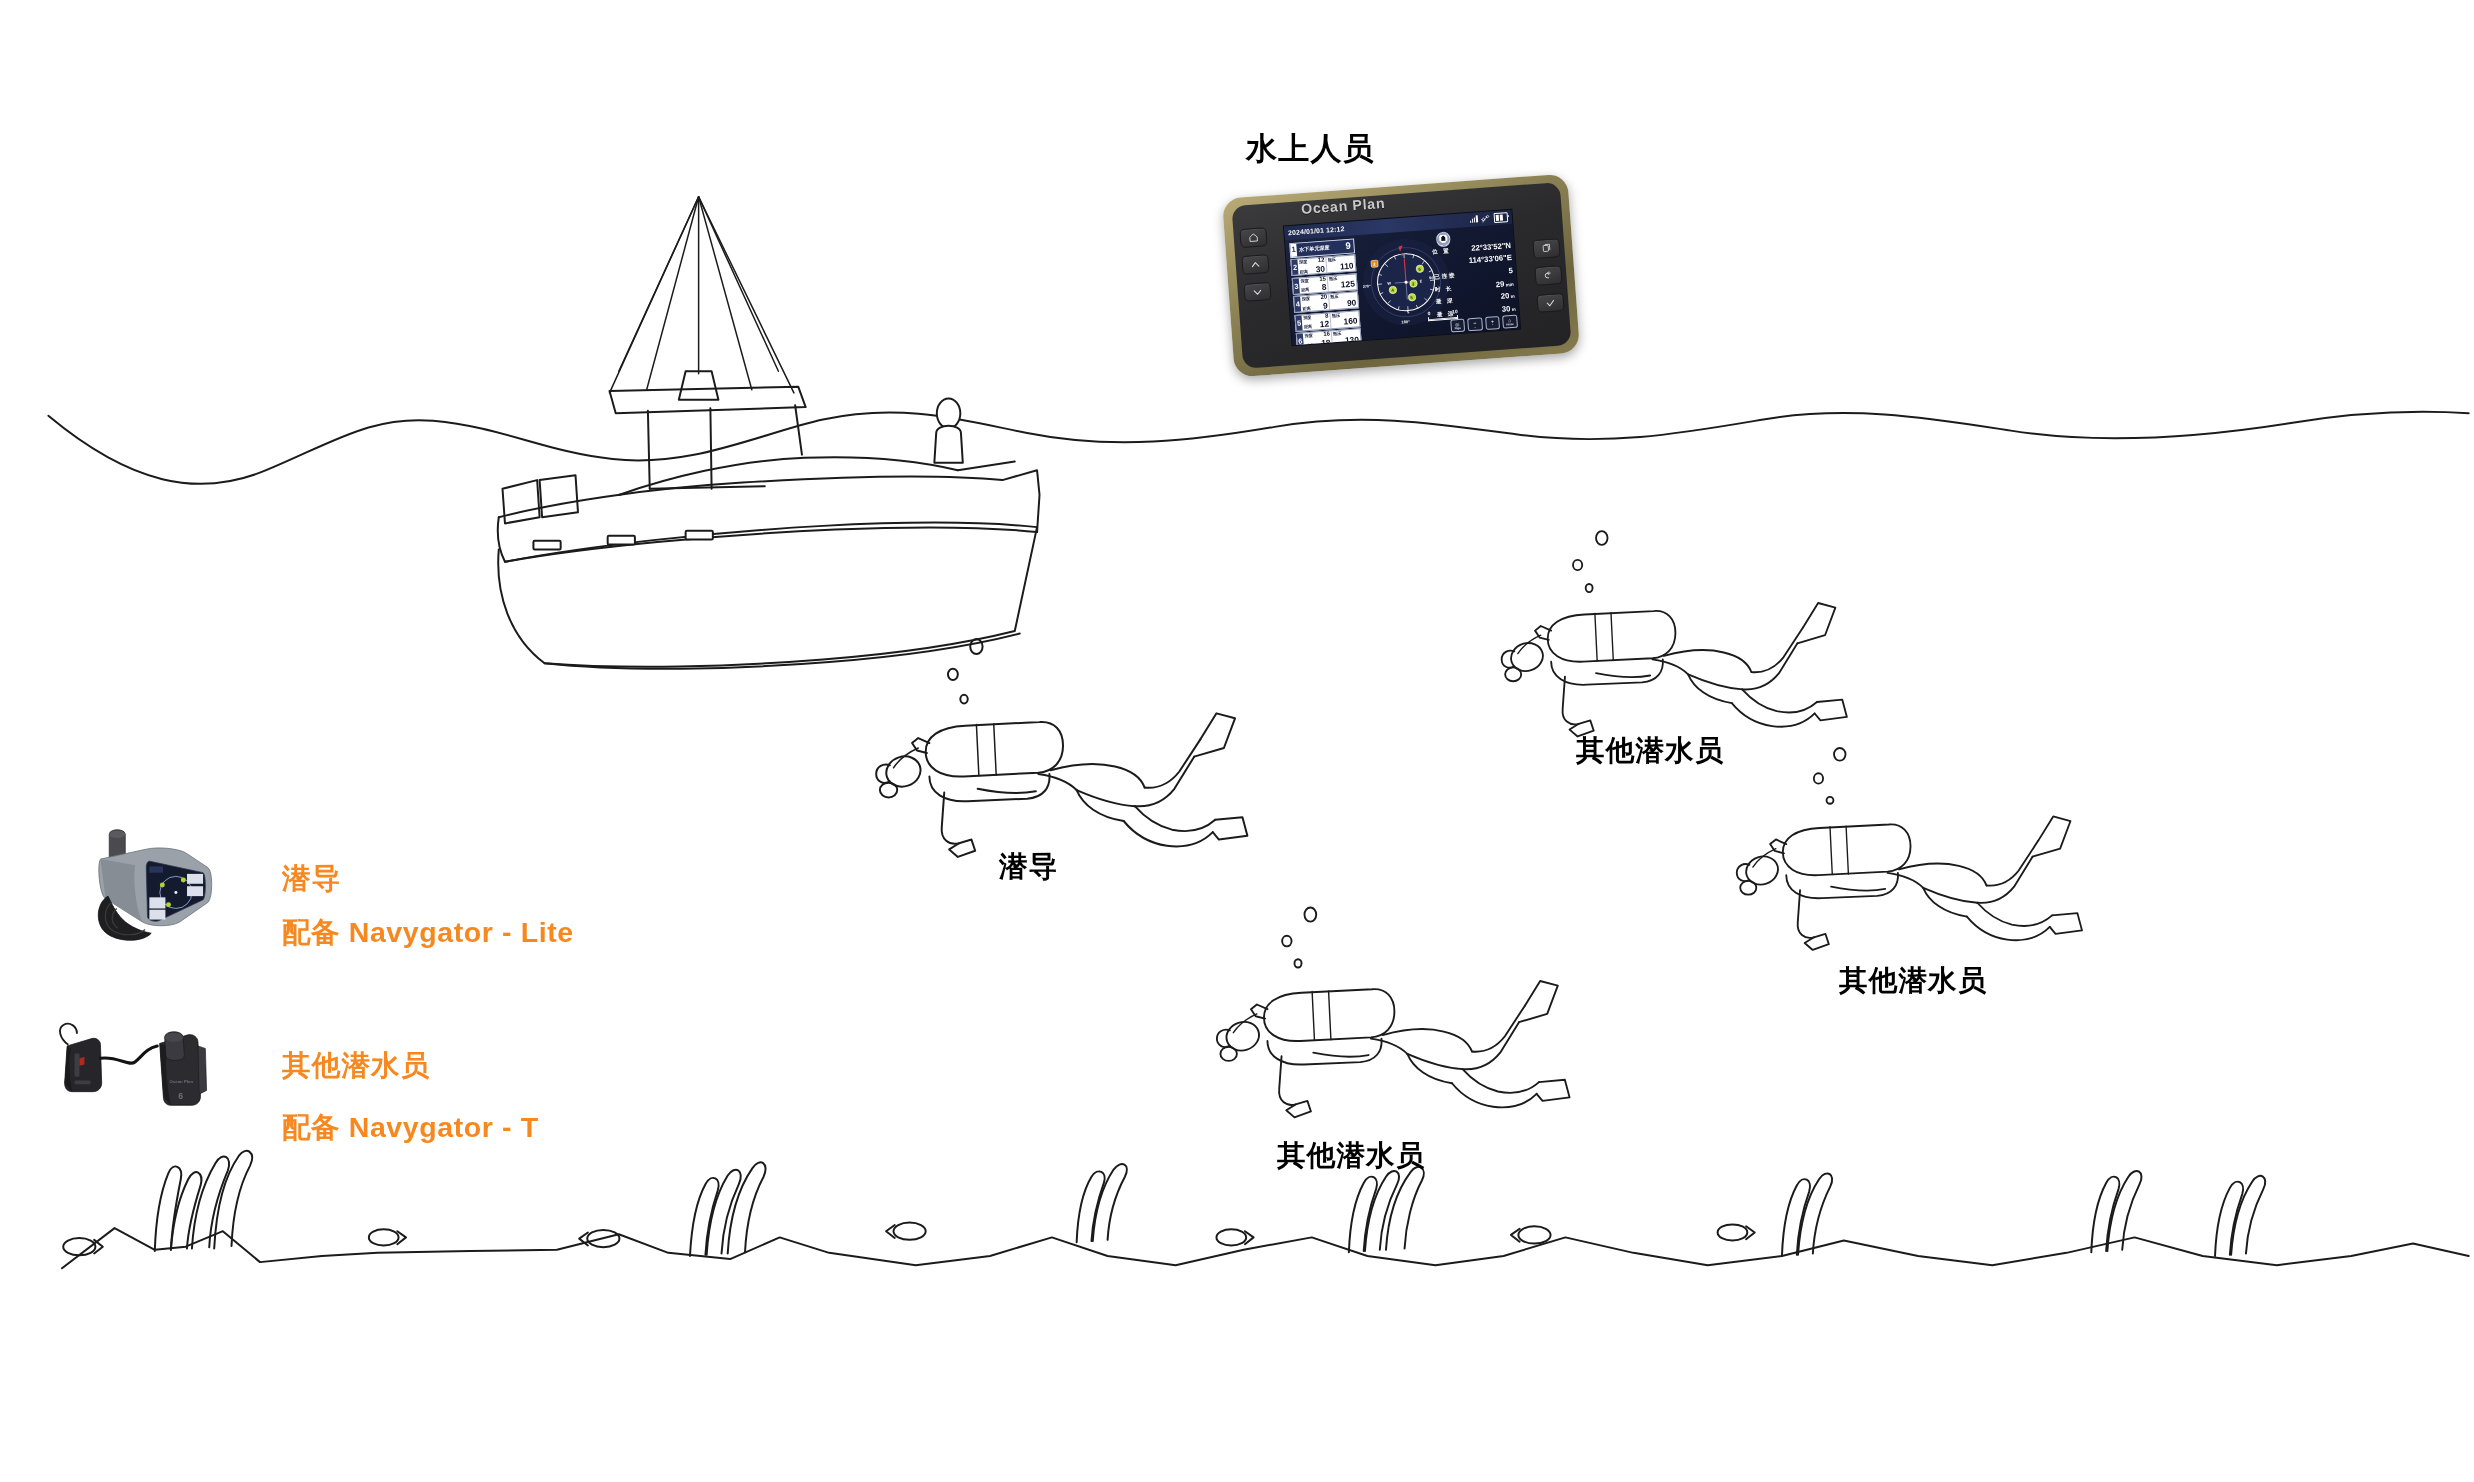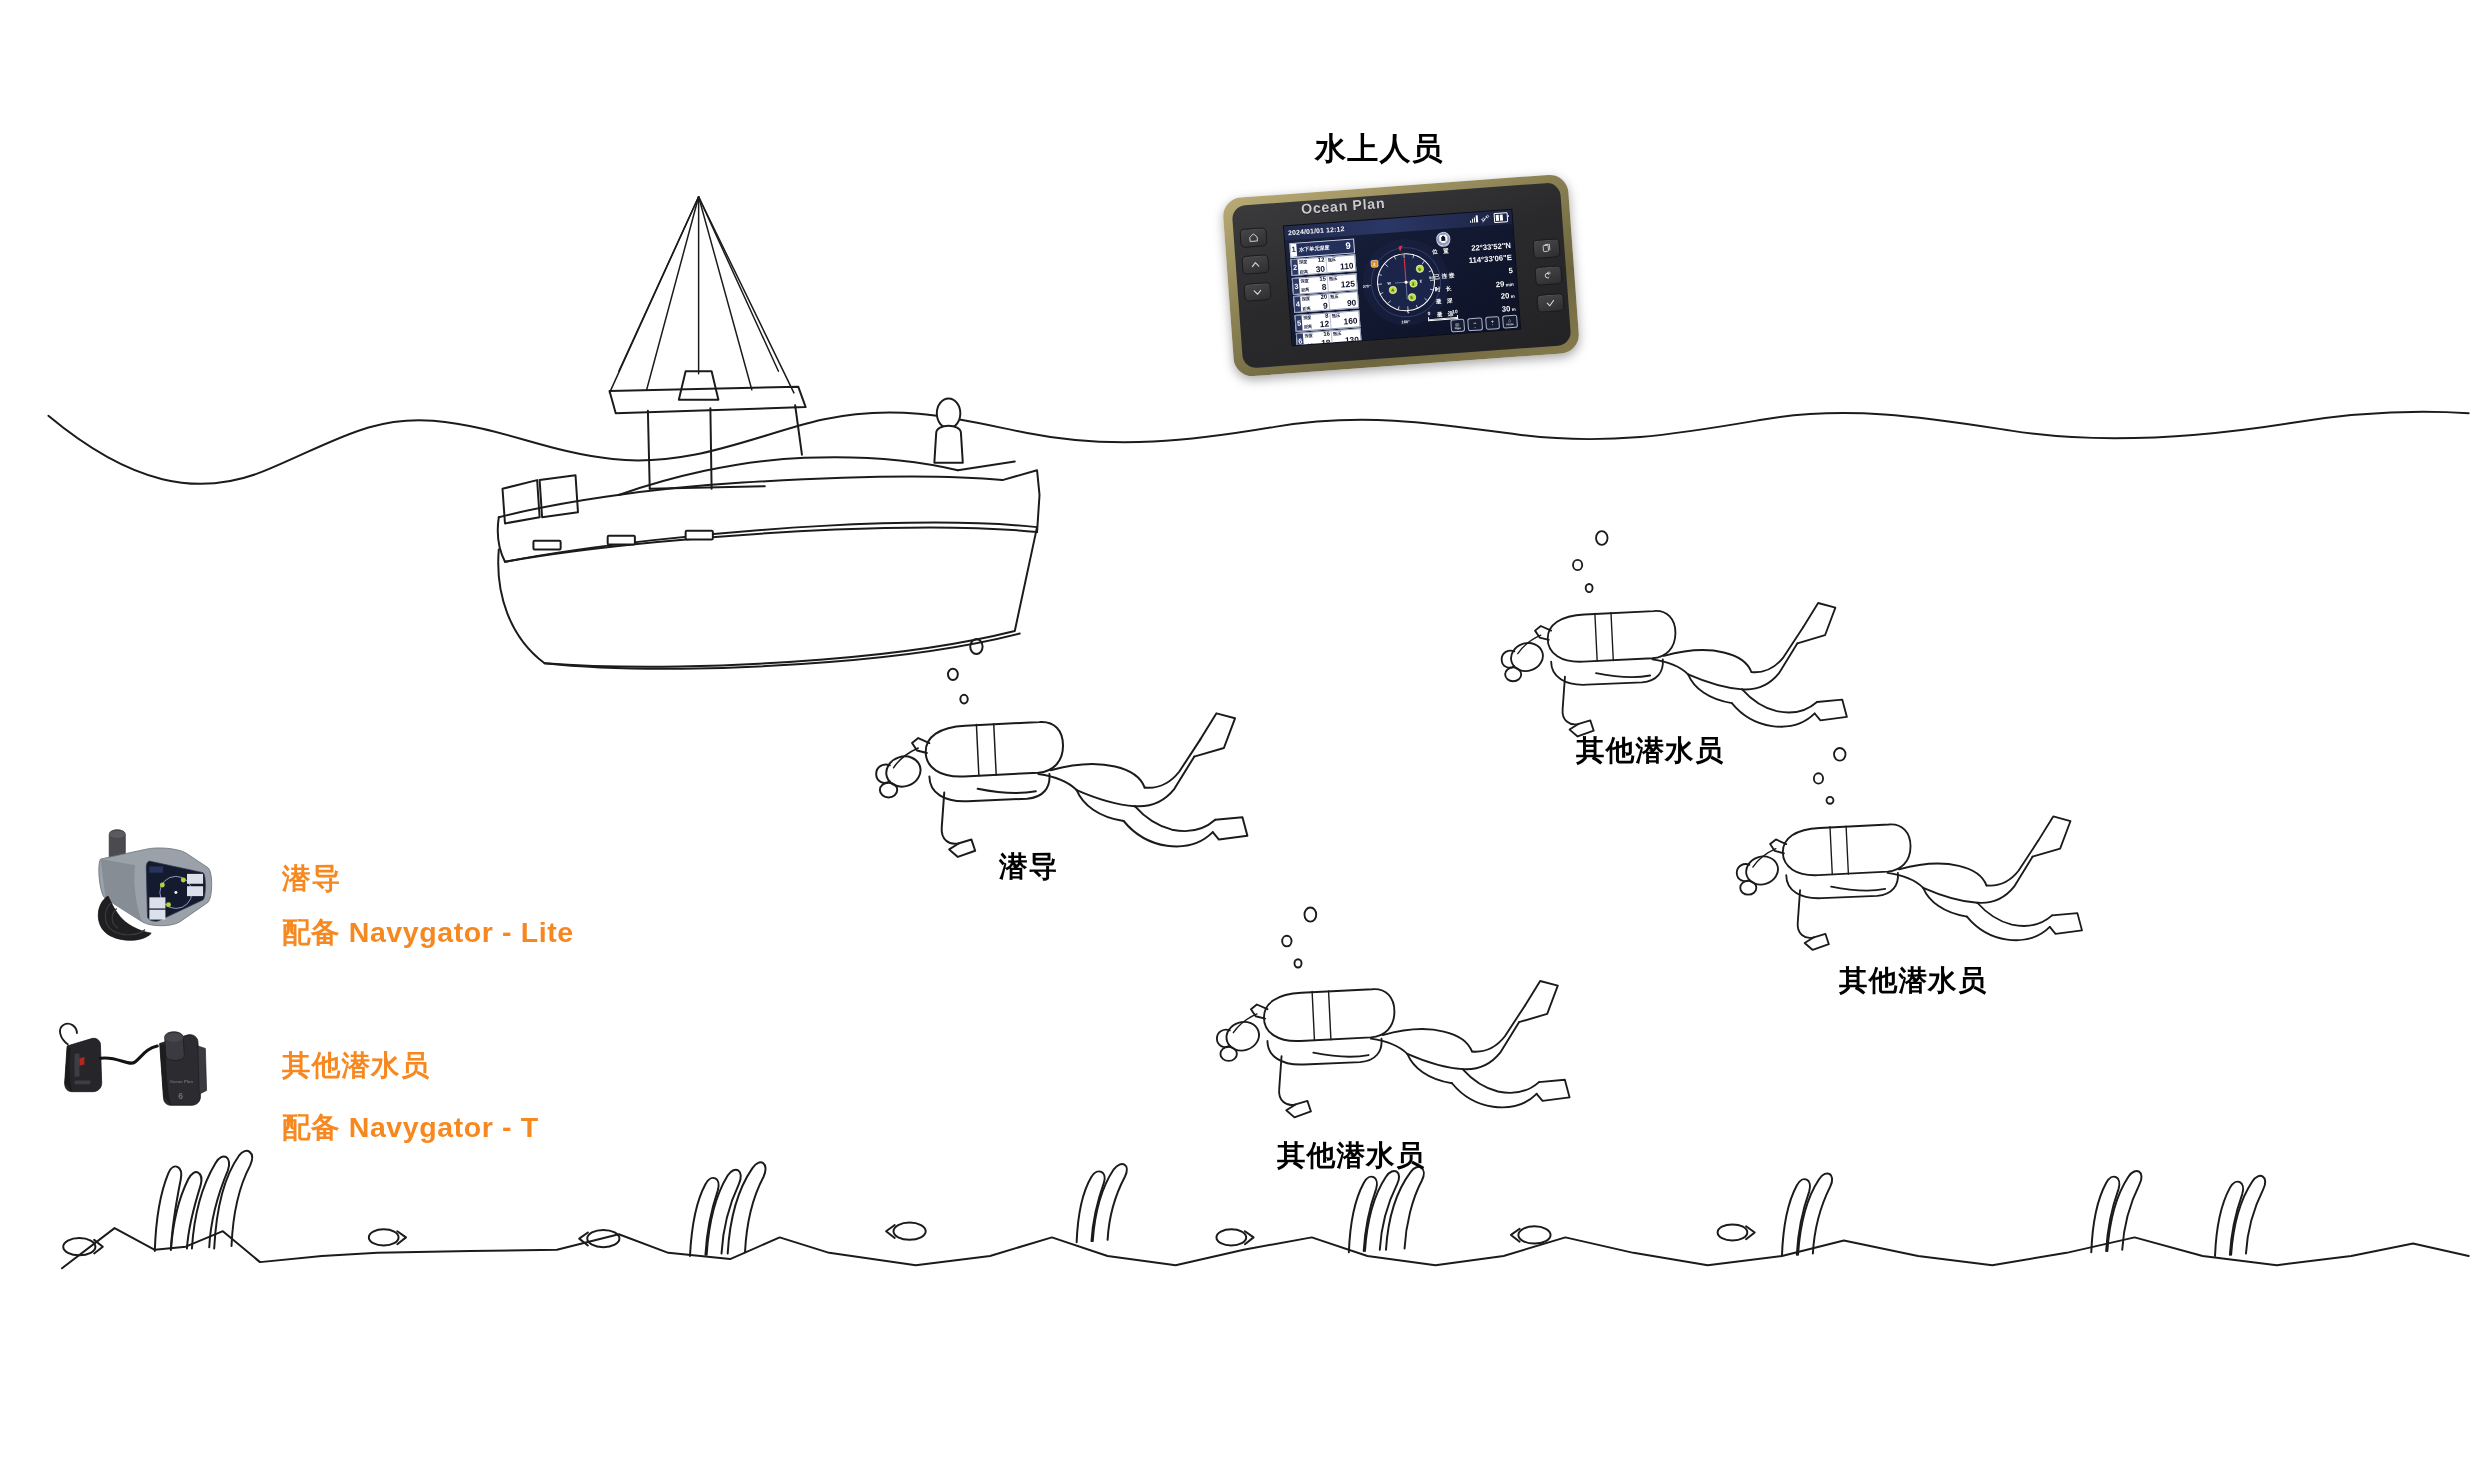--- a/index.html
+++ b/index.html
@@ -696,21 +696,21 @@
             <em>⌃</em>
           </div>
         <div class="sk">
           <b>⌂</b>
             <em>Home</em>
         </div>
       </div>
     </div>
   </div>
 
-  <div class="label big" style="left:1315px;top:132px;">水上人员</div>
+  <div class="label big" style="left:1246px;top:132px;">水上人员</div>
 
   <div class="label" style="left:999px;top:851px;">潜导</div>
 
   <div class="label" style="left:1576px;top:735px;">其他潜水员</div>
 
   <div class="label" style="left:1839px;top:965px;">其他潜水员</div>
 
   <div class="label" style="left:1277px;top:1140px;">其他潜水员</div>
 
   <svg class="legend-dev" style="left:87px;top:823px;width:142px;height:124px;" viewBox="0 0 230 200">

